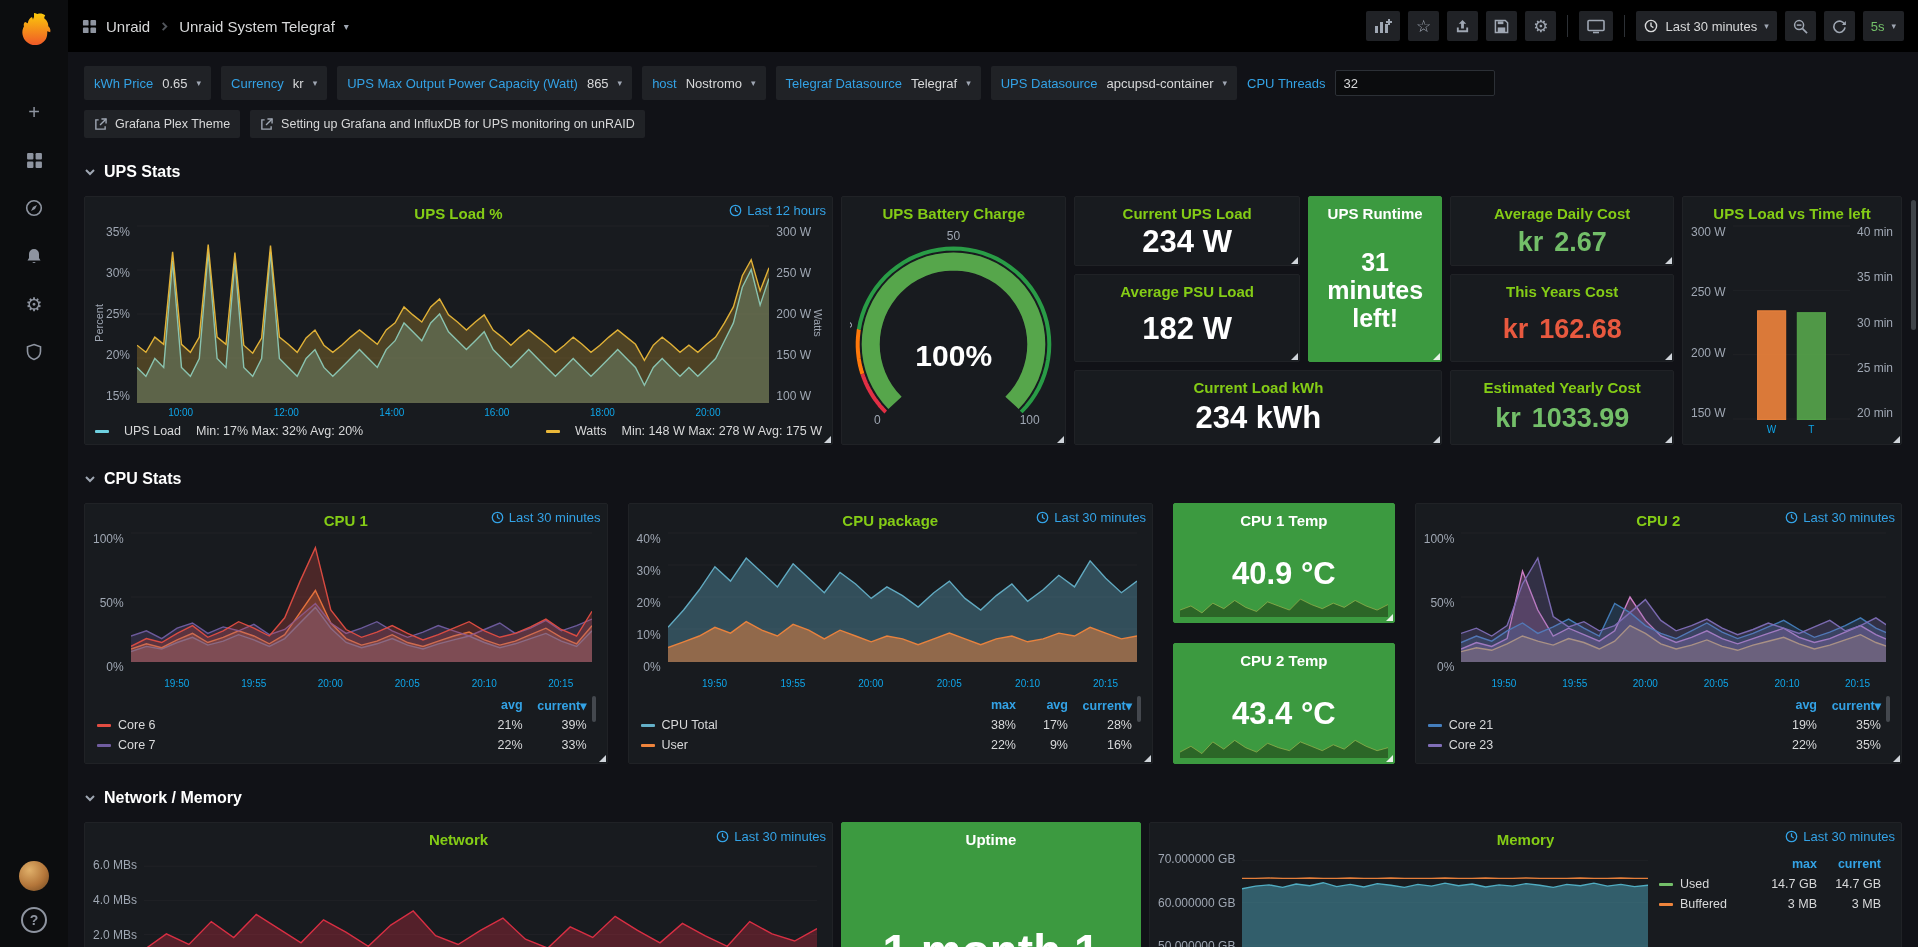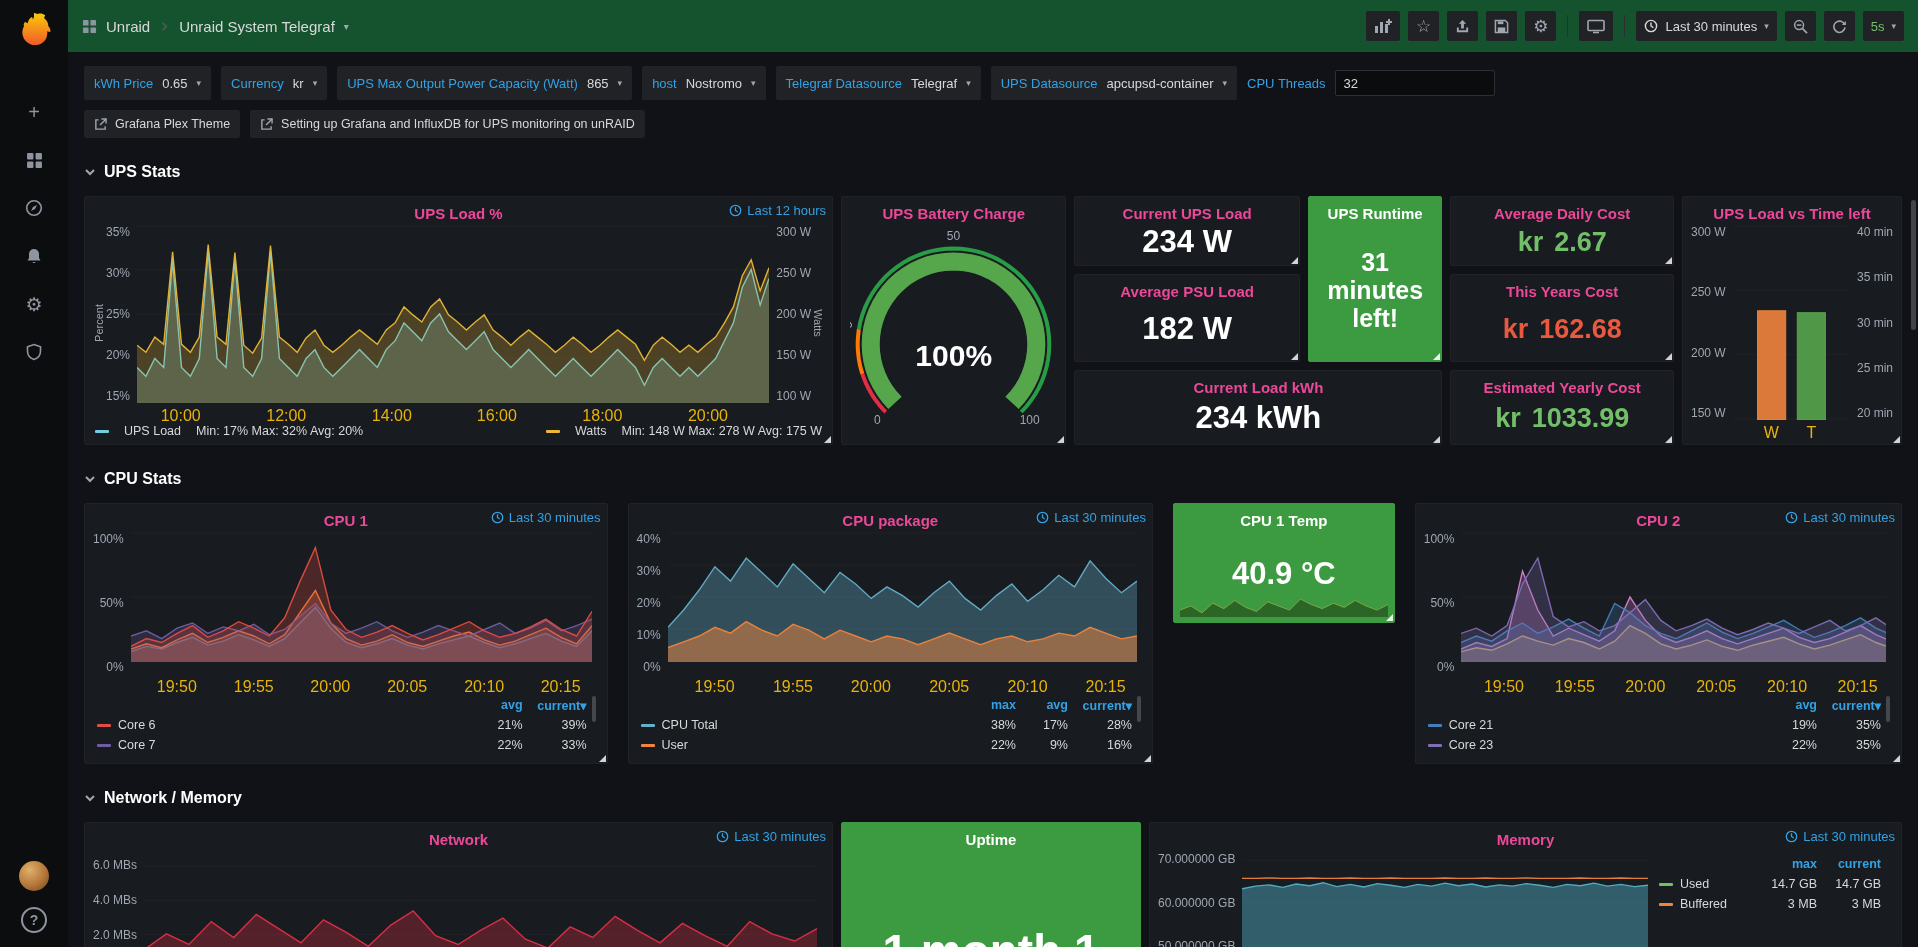--- a/index.html
+++ b/index.html
@@ -19,21 +19,21 @@
   .sbtn{width:44px;height:32px;display:flex;align-items:center;justify-content:center;
     color:#8e94a0;cursor:pointer;border-radius:3px;font-size:20px}
   .sidebar-bottom{margin-top:auto;display:flex;flex-direction:column;gap:16px;align-items:center}
   .avatar{width:30px;height:30px;border-radius:50%;cursor:pointer;
     background:radial-gradient(circle at 35% 30%,#e0b06a,#b4763a 55%,#6b4520 100%)}
   .help{width:26px;height:26px;border-radius:50%;border:2px solid #8e94a0;color:#8e94a0;
     display:flex;align-items:center;justify-content:center;font-size:14px;font-weight:bold;cursor:pointer}
 
   
   .main{flex:1;display:flex;flex-direction:column;min-width:0}
-  .topnav{height:52px;background:#14532d;display:flex;align-items:center;padding:0 14px;gap:20px;flex-shrink:0}
+  .topnav{height:52px;background:#000000;display:flex;align-items:center;padding:0 14px;gap:20px;flex-shrink:0}
   .crumb{display:flex;align-items:center;gap:9px;font-size:15px;color:#d8d9da}
   .crumb .grid-ic{color:#8e94a0;display:flex}
   .crumb .sep{color:#52565c;display:flex}
   .crumb .item{cursor:pointer;white-space:nowrap}
   .crumb .caret{color:#9fa7b3;font-size:10px}
   .nav-right{margin-left:auto;display:flex;align-items:center;gap:8px}
   .nbtn{height:30px;min-width:30px;padding:0 8px;background:#202226;border:none;border-radius:2px;
     color:#9fa7b3;display:flex;align-items:center;justify-content:center;gap:7px;font-size:13px;
     cursor:pointer;font-family:inherit;white-space:nowrap}
   .nbtn .glyph{font-size:17px;line-height:1}
@@ -62,21 +62,21 @@
   .grid-ups{display:grid;grid-template-columns:41.2% 12.4% 12.4% 7.4% 12.3% 1fr;
     grid-template-rows:70px 88px 75px;gap:8px}
   .grid-cpu{display:grid;grid-template-columns:28.8% 28.9% 12.2% 1fr;grid-template-rows:120px 121px;gap:20px}
   .grid-net{display:grid;grid-template-columns:41.2% 16.5% 1fr;grid-template-rows:160px;gap:8px}
 
   .panel{background:#181b1f;border:1px solid #202226;border-radius:2px;position:relative;
     display:flex;flex-direction:column;padding:4px 8px 6px;min-width:0;min-height:0;overflow:hidden}
   .panel::after{content:'';position:absolute;right:1px;bottom:1px;width:0;height:0;
     border-left:7px solid transparent;border-bottom:7px solid #cfd4da}
   .panel-header{position:relative;display:flex;align-items:center;justify-content:center;height:24px;flex-shrink:0}
-  .panel-title{font-size:15px;font-weight:600;color:#ec4899;white-space:nowrap;overflow:hidden;text-overflow:ellipsis}
+  .panel-title{font-size:15px;font-weight:600;color:#84cc16;white-space:nowrap;overflow:hidden;text-overflow:ellipsis}
   .time-badge{position:absolute;right:-2px;top:2px;display:flex;align-items:center;gap:5px;
     color:var(--accent-blue);font-size:13px;cursor:pointer;white-space:nowrap}
   .green{background:var(--green-panel);border-color:var(--green-panel)}
   .green .panel-title{color:#fff}
   .green::after{border-bottom-color:#eaf3ea}
 
   .stat-value{flex:1;display:flex;align-items:center;justify-content:center;font-weight:700;
     color:#fff;text-align:center;line-height:1.05}
   .sz-lg{font-size:31px}
   .cost{font-size:27px}
@@ -89,21 +89,21 @@
 
   .chart{flex:1;min-height:0;position:relative}
   .yax{display:flex;flex-direction:column;justify-content:space-between;font-size:12px;
     color:#9fa7b3;line-height:1;padding-top:1px;padding-bottom:1px}
   .yax.yl{align-items:flex-end;padding-right:7px}
   .yax.yr{align-items:flex-start;padding-left:7px}
   .yax.abs{display:block;position:relative}
   .yax.abs span{position:absolute;right:7px;transform:translateY(-50%);white-space:nowrap}
   .yax.abs .ghost{position:static;visibility:hidden;display:block;transform:none}
   .plotarea{position:relative;overflow:hidden;min-width:0}
-  .xax{position:relative;font-size:16px;color:#eab308}
+  .xax{position:relative;font-size:10px;color:#0ea5e9}
   .xax span{position:absolute;top:4px;transform:translateX(-50%);white-space:nowrap}
   .ax-title{position:absolute;font-size:11px;color:#9fa7b3;writing-mode:vertical-rl;top:50%}
   .ax-title.left{left:0;transform:translateY(-50%) rotate(180deg)}
   .ax-title.right{right:0;transform:translateY(-50%)}
 
   .ts-legend{display:flex;justify-content:space-between;font-size:12.5px;color:#d8d9da;
     padding:3px 2px 0;flex-shrink:0}
   .ts-legend .li{display:flex;align-items:center;gap:15px;white-space:nowrap}
   .swatch{display:inline-block;width:14px;height:3px;border-radius:1px;flex-shrink:0}
 
@@ -654,20 +654,30 @@
           <div class="panel-header">
               <span class="panel-title">CPU 1 Temp</span>
             </div>
           <div class="stat-value sz-lg">40.9 °C</div>
           <div class="spark"><svg width="208" height="22">
                 <path d="M0.0,15.1L10.9,11.0L21.9,17.9L32.8,8.2L43.8,13.7L54.7,5.5L65.7,12.4L76.6,16.5L87.6,6.9L98.5,11.0L109.5,15.1L120.4,4.1L131.4,9.6L142.3,13.7L153.3,8.2L164.2,12.4L175.2,5.5L186.1,11.0L197.1,15.1L208.0,9.6L208,22L0,22Z" fill="#1f3d12" fill-opacity="0.55"></path>
                 <path d="M0.0,15.1L10.9,11.0L21.9,17.9L32.8,8.2L43.8,13.7L54.7,5.5L65.7,12.4L76.6,16.5L87.6,6.9L98.5,11.0L109.5,15.1L120.4,4.1L131.4,9.6L142.3,13.7L153.3,8.2L164.2,12.4L175.2,5.5L186.1,11.0L197.1,15.1L208.0,9.6" fill="none" stroke="#b9c356" stroke-opacity="0.55" stroke-width="1"></path>
               </svg></div>
         </div>
 
+        <div class="panel green" style="grid-area:2/3/3/4">
+          <div class="panel-header">
+              <span class="panel-title">CPU 2 Temp</span>
+            </div>
+          <div class="stat-value sz-lg">43.4 °C</div>
+          <div class="spark"><svg width="208" height="22">
+                <path d="M0.0,16.1L10.9,10.3L21.9,17.6L32.8,5.9L43.8,13.2L54.7,4.4L65.7,11.7L76.6,16.1L87.6,7.3L98.5,11.7L109.5,14.7L120.4,5.9L131.4,10.3L142.3,14.7L153.3,8.8L164.2,13.2L175.2,4.4L186.1,10.3L197.1,14.7L208.0,11.7L208,22L0,22Z" fill="#1f3d12" fill-opacity="0.55"></path>
+                <path d="M0.0,16.1L10.9,10.3L21.9,17.6L32.8,5.9L43.8,13.2L54.7,4.4L65.7,11.7L76.6,16.1L87.6,7.3L98.5,11.7L109.5,14.7L120.4,5.9L131.4,10.3L142.3,14.7L153.3,8.8L164.2,13.2L175.2,4.4L186.1,10.3L197.1,14.7L208.0,11.7" fill="none" stroke="#b9c356" stroke-opacity="0.55" stroke-width="1"></path>
+              </svg></div>
+        </div>
 
         <div class="panel" style="grid-area:1/4/3/5">
           <div class="panel-header">
             <span class="panel-title">CPU 2</span>
             <span class="time-badge">
               <svg width="13" height="13" viewBox="0 0 14 14">
                 <circle cx="7" cy="7" r="5.6" fill="none" stroke="currentColor" stroke-width="1.4"></circle>
                 <path d="M7 3.6V7l2.4 1.6" fill="none" stroke="currentColor" stroke-width="1.4"></path>
               </svg>
               <span>Last 30 minutes</span>

